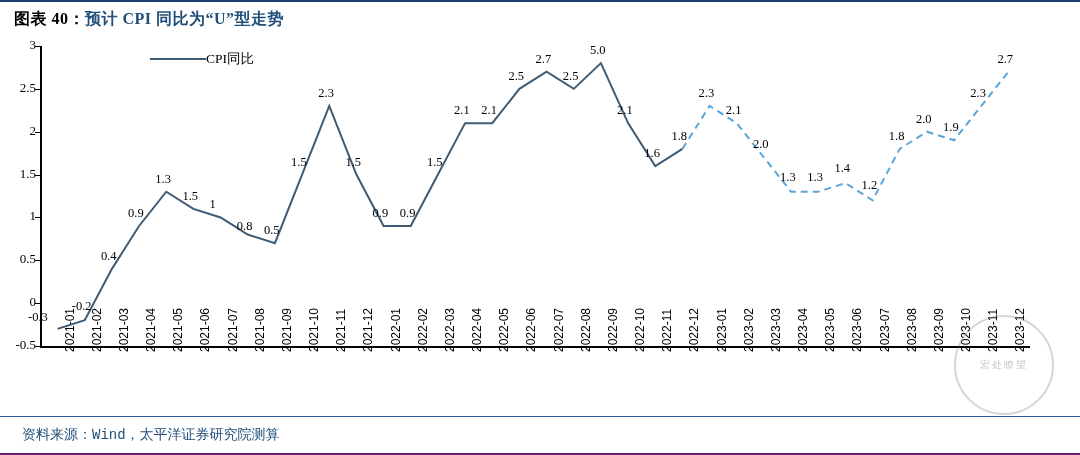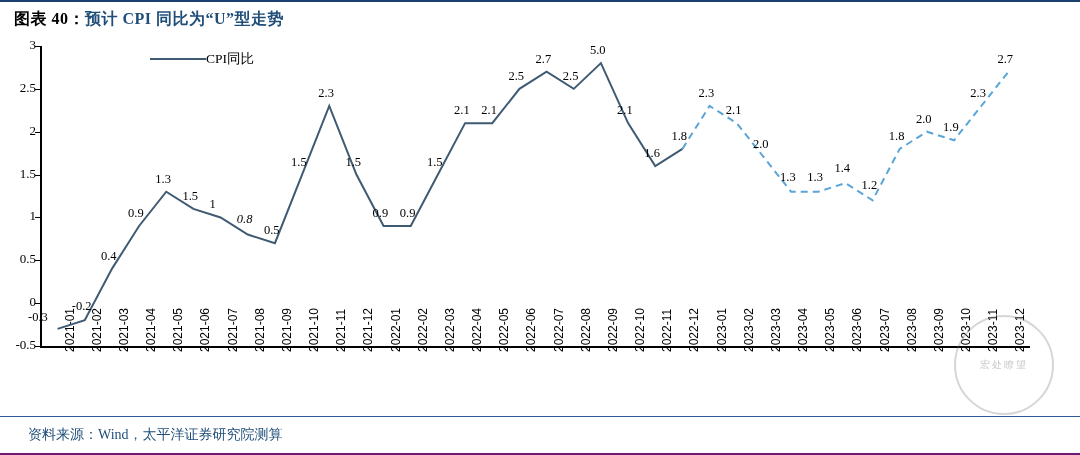--- a/index.html
+++ b/index.html
@@ -2,21 +2,21 @@
 <html><head>
 <meta charset="utf-8">
 <style>
   html,body{margin:0;padding:0;}
   body{width:1080px;height:455px;background:#ffffff;font-family:"Liberation Sans",sans-serif;overflow:hidden;}
   #root{position:relative;width:1080px;height:455px;box-sizing:border-box;border-top:2px solid #1a3e6e;border-bottom:2px solid #701a75;}
   .title-bar{position:absolute;left:0;top:0;width:1080px;height:34px;display:flex;align-items:center;}
   .title-text{font-size:16px;color:#1f4e79;font-family:"Liberation Serif",serif;font-weight:bold;padding-left:14px;letter-spacing:0.5px;}
   .title-text .num{color:#000;}
   .source-bar{position:absolute;left:0;bottom:0;width:1080px;height:36px;display:flex;align-items:center;border-top:1px solid #2b5a96;}
-  .source-text{font-size:14px;color:#1f4e79;font-family:Liberation Serif, serif;padding-left:28px;}
+  .source-text{font-size:14px;color:#1f4e79;font-family:Liberation Mono, monospace;padding-left:22px;}
   .plot-wrap{position:absolute;left:0;top:34px;width:1080px;height:383px;}
   .axis-y{position:absolute;left:40px;top:10px;width:2px;height:300px;background:#000;}
   .axis-x{position:absolute;left:40px;top:310px;width:990px;height:1.5px;background:#000;}
   .ytick{position:absolute;width:36px;text-align:right;font-size:13px;color:#000;font-family:"Liberation Serif",serif;}
   .ytickmark{position:absolute;width:5px;height:1px;background:#000;left:35px;}
   .xlabel{position:absolute;font-size:12px;color:#000;font-family:"Liberation Sans",sans-serif;
           transform-origin:left top;transform:rotate(-90deg);white-space:nowrap;}
   .dlabel{position:absolute;font-size:12.5px;color:#000;font-family:"Liberation Serif",serif;white-space:nowrap;}
   .legend{position:absolute;top:14px;left:150px;display:flex;align-items:center;gap:40px;}
   .leg-item{display:flex;align-items:center;}
@@ -111,21 +111,21 @@
         <polyline points="682.4166666666666,112.85714285714286 709.5833333333334,70.00000000000003 736.75,87.14285714285714 763.9166666666666,121.42857142857139 791.0833333333334,155.7142857142857 818.25,155.7142857142857 845.4166666666666,147.14285714285717 872.5833333333334,164.28571428571428 899.75,112.85714285714286 926.9166666666666,95.71428571428572 954.0833333333334,104.28571428571428 981.25,70.00000000000003 1008.4166666666666,35.714285714285666" fill="none" stroke="#59a5d8" stroke-width="2" stroke-dasharray="7,5"></polyline>
       </svg>
     <div id="dlabels">
         <div class="dlabel" style="left: 28px; top: 273.857px;">-0.3</div>
         <div class="dlabel" style="left: 71.75px; top: 263.286px;">-0.2</div>
         <div class="dlabel" style="left: 100.917px; top: 212.857px;">0.4</div>
         <div class="dlabel" style="left: 128.083px; top: 170px;">0.9</div>
         <div class="dlabel" style="left: 155.25px; top: 135.714px;">1.3</div>
         <div class="dlabel" style="left: 182.417px; top: 152.857px;">1.5</div>
         <div class="dlabel" style="left: 209.583px; top: 161.429px;">1</div>
-        <div class="dlabel" style="left: 236.75px; top: 176px; font-style: italic;">0.8</div>
+        <div class="dlabel" style="left: 236.75px; top: 183px;">0.8</div>
         <div class="dlabel" style="left: 263.917px; top: 187.143px;">0.5</div>
         <div class="dlabel" style="left: 291.083px; top: 118.571px;">1.5</div>
         <div class="dlabel" style="left: 318.25px; top: 50px;">2.3</div>
         <div class="dlabel" style="left: 345.417px; top: 118.571px;">1.5</div>
         <div class="dlabel" style="left: 372.583px; top: 170px;">0.9</div>
         <div class="dlabel" style="left: 399.75px; top: 170px;">0.9</div>
         <div class="dlabel" style="left: 426.917px; top: 118.571px;">1.5</div>
         <div class="dlabel" style="left: 454.083px; top: 67.1429px;">2.1</div>
         <div class="dlabel" style="left: 481.25px; top: 67.1429px;">2.1</div>
         <div class="dlabel" style="left: 508.417px; top: 32.8571px;">2.5</div>

